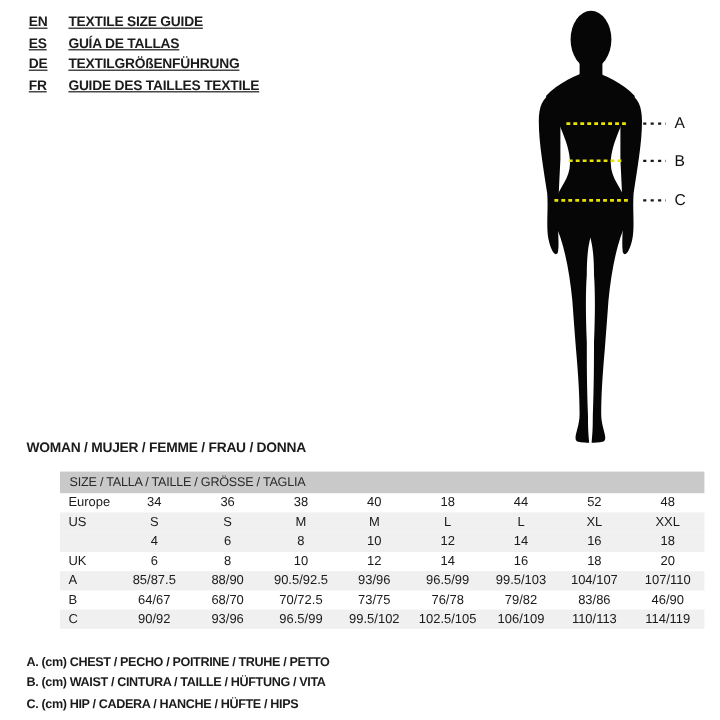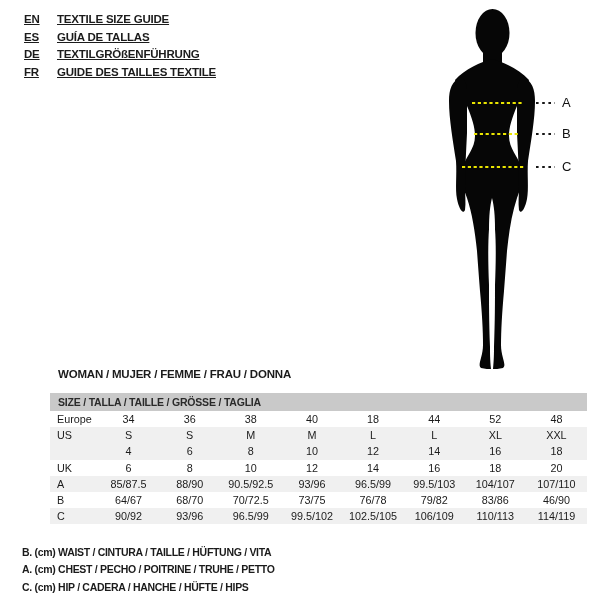--- a/index.html
+++ b/index.html
@@ -17,26 +17,26 @@
   .lang-code{width:33px;flex:0 0 33px;}
 
   
   .figure-svg{position:absolute;left:415px;top:3px;}
   .yline{fill:none;stroke-width:2.2;stroke-dasharray:3.2 2.6;}
   .kline{fill:none;stroke:#161616;stroke-width:1.8;stroke-dasharray:2.6 3.6;}
   .mlabel{font-size:13px;fill:#111;font-family:"Liberation Sans",sans-serif;}
 
   
   .section-title{position:absolute;left:22px;top:368px;
-    font-weight:700;font-size:11.5px;letter-spacing:-0.2px;white-space:nowrap;margin-left:36px;}
+    font-weight:700;font-size:11.5px;letter-spacing:-0.2px;white-space:nowrap;}
 
   
   .size-table{position:absolute;left:50px;top:393px;width:537px;}
   .thead{height:18px;line-height:18px;background:var(--header-bg,#c9c9c9);
-    font-weight:700;font-size:10.5px;letter-spacing:-0.2px;color:#2a2a2a;
+    font-weight:400;font-size:10.5px;letter-spacing:-0.2px;color:#2a2a2a;
     padding-left:8px;box-sizing:border-box;white-space:nowrap;}
   .trow{display:grid;grid-template-columns:48px repeat(8,1fr);
     height:16.2px;align-items:center;font-size:10.8px;}
   .trow.shade{background:var(--stripe-bg,#f0f0f0);}
   .tcell{text-align:center;white-space:nowrap;}
   .tcell.label{text-align:left;padding-left:7px;}
 
   
   .footnotes{position:absolute;left:22px;top:543px;}
   .footnote{height:17.5px;display:flex;align-items:center;
@@ -218,18 +218,18 @@
           <div class="tcell">99.5/102</div>
           <div class="tcell">102.5/105</div>
           <div class="tcell">106/109</div>
           <div class="tcell">110/113</div>
           <div class="tcell">114/119</div>
         </div>
       </div>
   </div>
 
   <div class="footnotes">
+      <div class="footnote">A. (cm) CHEST / PECHO / POITRINE / TRUHE / PETTO</div>
       <div class="footnote">B. (cm) WAIST / CINTURA / TAILLE / HÜFTUNG / VITA</div>
-      <div class="footnote">A. (cm) CHEST / PECHO / POITRINE / TRUHE / PETTO</div>
       <div class="footnote">C. (cm) HIP / CADERA / HANCHE / HÜFTE / HIPS</div>
     </div>
 
 </div>
 
 </body></html>

